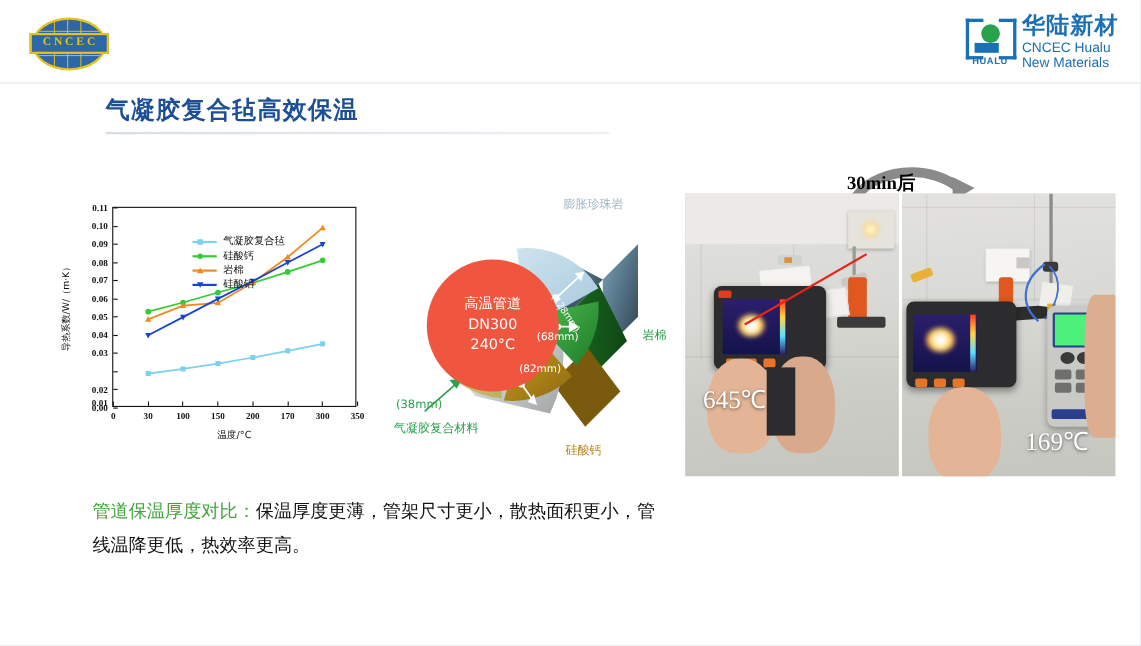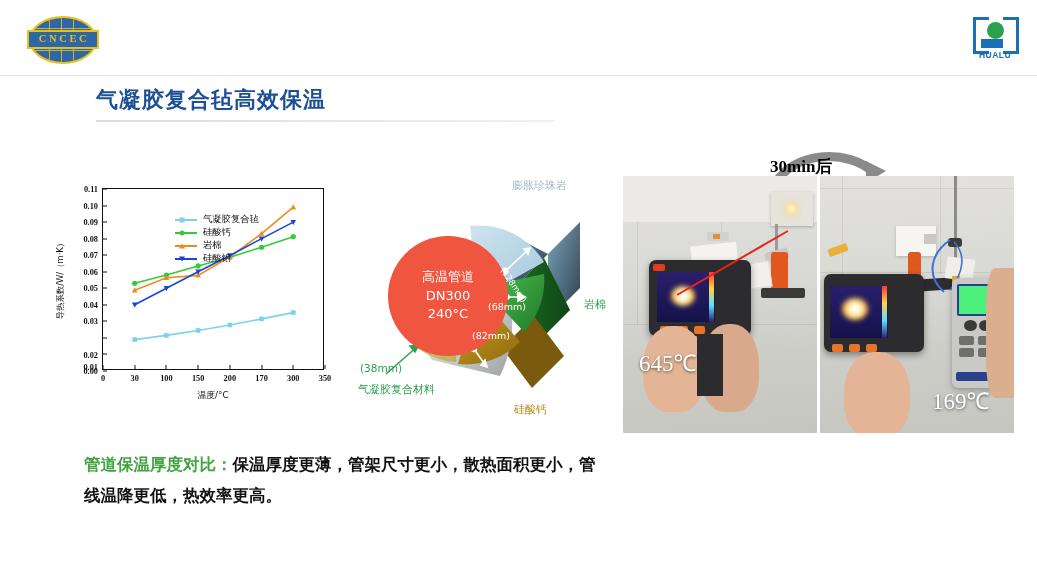--- a/index.html
+++ b/index.html
@@ -87,21 +87,21 @@
   .hotblob{position:absolute;border-radius:50%;filter:blur(2.5px);}
   .hand{position:absolute;background:#e3b596;border-radius:46% 46% 40% 40%;}
   .bigtemp{position:absolute;color:#fff;font-size:23px;font-family:"Liberation Serif",serif;
     text-shadow:0 1px 3px rgba(0,0,0,.6);}
   #arrow-wrap{position:absolute;left:762px;top:139px;width:130px;height:46px;}
   #arrow-lbl{position:absolute;left:770px;top:155px;font-size:17px;font-weight:bold;color:#000;
     font-family:"Liberation Serif",serif;}
   .redline{position:absolute;background:#e8231a;height:2px;transform-origin:left center;}
   
   #bottom{position:absolute;left:84px;top:450px;width:520px;font-size:16.5px;
-    font-weight:bold;line-height:1.85;color:#111;font-family:"DejaVu Sans",sans-serif;}
+    font-weight:normal;line-height:1.85;color:#111;font-family:"DejaVu Sans",sans-serif;}
   #bottom .grn{color:#3fa43f;}
 </style>
 </head>
 <body>
 
 <div id="slide">
 
   <div id="header">
 
     <div class="cncec-logo">
@@ -121,20 +121,25 @@
     </div>
 
 
     <div id="hualu">
       <div id="hualu-mark">
         <div class="hl-brk" id="hl-left"></div>
         <div class="hl-brk" id="hl-right"></div>
         <div id="hl-dot"></div>
         <div id="hl-base"></div>
         <div id="hl-word">HUALU</div>
+      </div>
+      <div id="hualu-text">
+        <div id="hualu-cn">华陆新材</div>
+        <div id="hualu-en1">CNCEC Hualu</div>
+        <div id="hualu-en2">New Materials</div>
       </div>
     </div>
 
     <div id="header-rule"></div>
   </div>
 
   <div id="title">气凝胶复合毡高效保温</div>
   <div id="title-rule"></div>
 
   <div id="chart">

